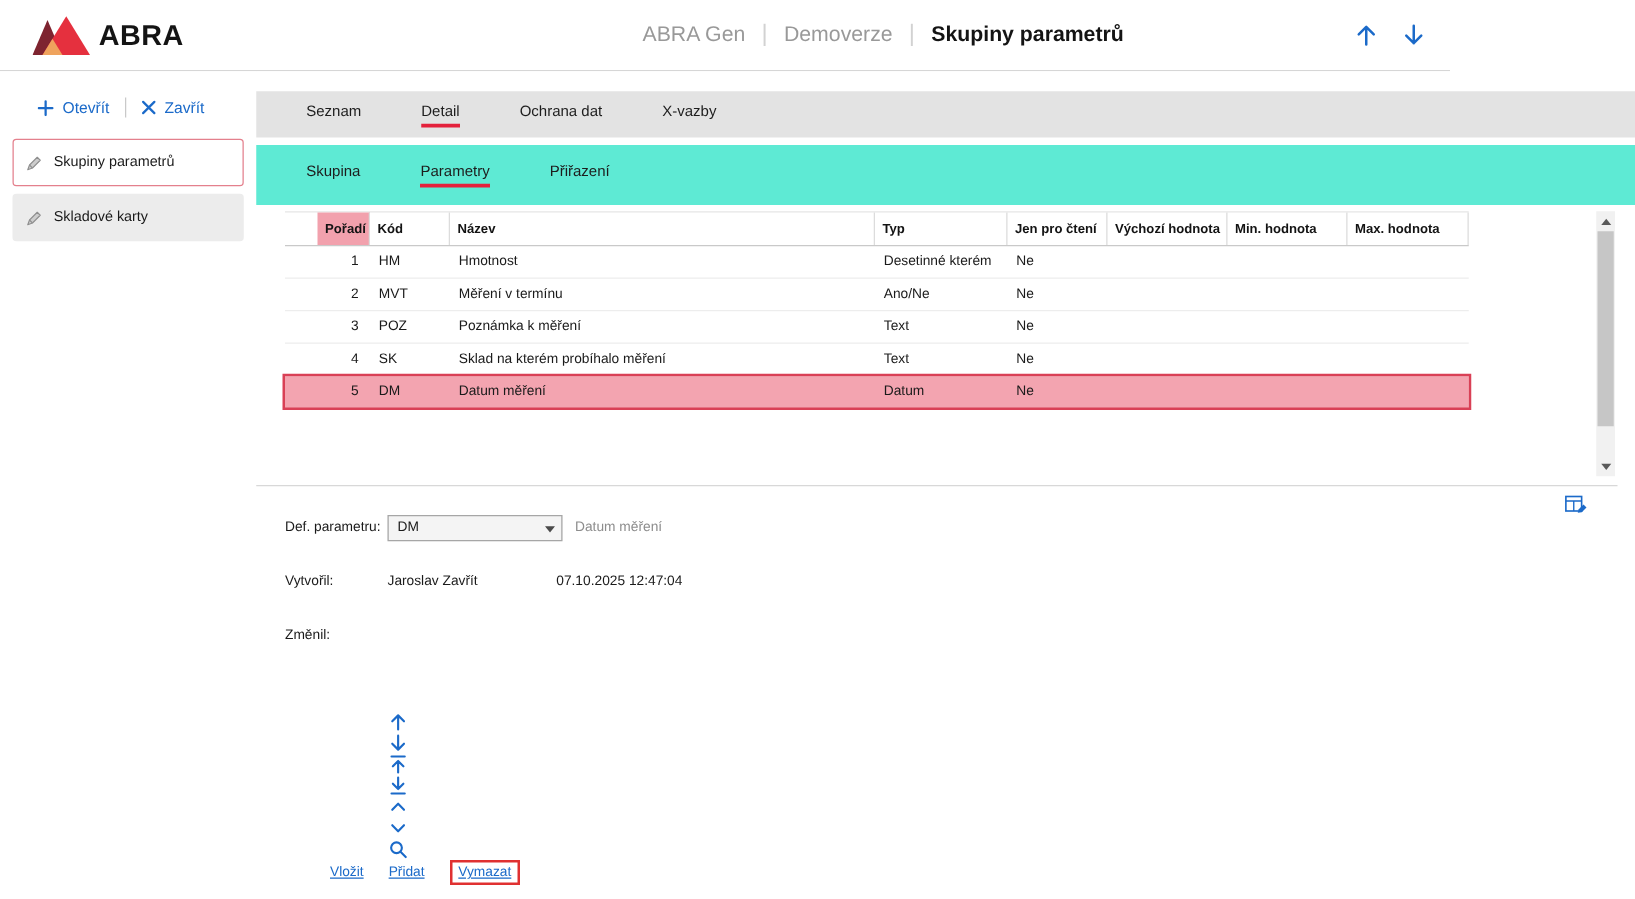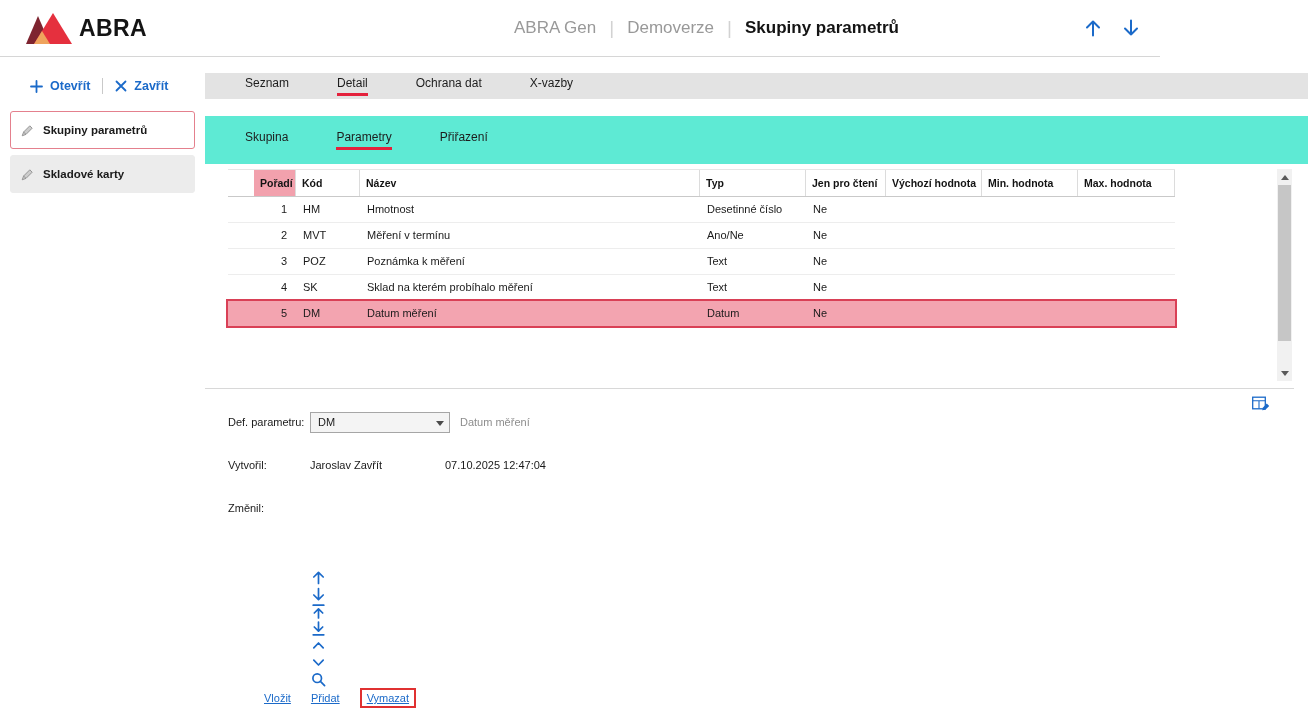--- a/index.html
+++ b/index.html
@@ -11,31 +11,31 @@
   .logo{position:absolute;left:26px;top:12px;display:flex;align-items:center;gap:7px;}
   .logo-text{font-size:23px;font-weight:bold;letter-spacing:.4px;color:#141414;}
   .title-group{position:absolute;left:514px;top:0;height:56px;display:flex;align-items:center;gap:13px;}
   .t-gray{font-size:17px;color:#999;}
   .t-sep{font-size:19px;color:#d2d2d2;}
   .t-main{font-size:17px;color:#141414;font-weight:600;}
   .nav-arrows{position:absolute;right:18px;top:0;height:56px;display:flex;align-items:center;gap:16px;}
   .icon-btn{display:inline-flex;cursor:pointer;}
 
   
-  .sidebar{position:absolute;left:0;top:57px;width:205px;height:662px;background:#fff;font-weight:bold;}
+  .sidebar{position:absolute;left:0;top:57px;width:205px;height:662px;background:#fff;}
   .side-toolbar{display:flex;align-items:center;padding:21px 0 13px 30px;font-size:12.5px;color:#1b6ac9;}
   .side-tool{display:flex;align-items:center;gap:7px;cursor:pointer;}
   .vsep{width:1px;height:16px;background:#c9c9c9;margin:0 12px;}
   .side-item{margin:4px 10px 6px 10px;height:38px;border-radius:3px;display:flex;align-items:center;gap:9px;padding-left:10px;font-size:11.5px;background:#ececec;border:1px solid #ececec;cursor:pointer;}
   .side-item.selected{background:#fff;border:1px solid #e4808d;}
 
   
   .content{position:absolute;left:205px;top:57px;width:1103px;height:662px;background:#fff;}
   .tabstrip{position:absolute;left:0;right:0;display:flex;align-items:center;background:#e3e3e3;padding-left:16px;}
-  .tabstrip1{top:16px;height:26px;}
+  .tabstrip1{top:16px;height:37px;}
   .tabstrip2{top:59px;height:48px;background:#5eead4;}
   .tab{padding:0 24px;font-size:12px;color:#1d1d1d;cursor:pointer;}
   .tab span{display:inline-block;padding-bottom:3px;border-bottom:3px solid transparent;}
   .tab.active span{border-bottom-color:#e4213c;}
 
   
   .table-wrap{position:absolute;left:23px;top:112px;width:947px;}
   .grid-header,.grid-row{display:grid;grid-template-columns:68px 64px 340px 106px 80px 96px 96px 97px;}
   .grid-header{height:28px;border-top:1px solid #e6e6e6;border-bottom:1px solid #c9c9c9;}
   .gh{font-size:10.5px;font-weight:700;line-height:27px;padding:0 3px 0 6px;border-right:1px solid #dcdcdc;white-space:nowrap;overflow:hidden;color:#131313;cursor:pointer;}
@@ -171,21 +171,21 @@
       <div class="gh">Jen pro čtení</div>
       <div class="gh">Výchozí hodnota</div>
       <div class="gh">Min. hodnota</div>
       <div class="gh">Max. hodnota</div>
     </div>
 
     <div class="grid-row">
       <div class="gc num">1</div>
       <div class="gc">HM</div>
       <div class="gc">Hmotnost</div>
-      <div class="gc">Desetinné číslo</div>
+      <div class="gc">Desetinné kterém</div>
       <div class="gc">Ne</div>
       <div class="gc"></div>
       <div class="gc"></div>
       <div class="gc"></div>
     </div>
 
     <div class="grid-row">
       <div class="gc num">2</div>
       <div class="gc">MVT</div>
       <div class="gc">Měření v termínu</div>

